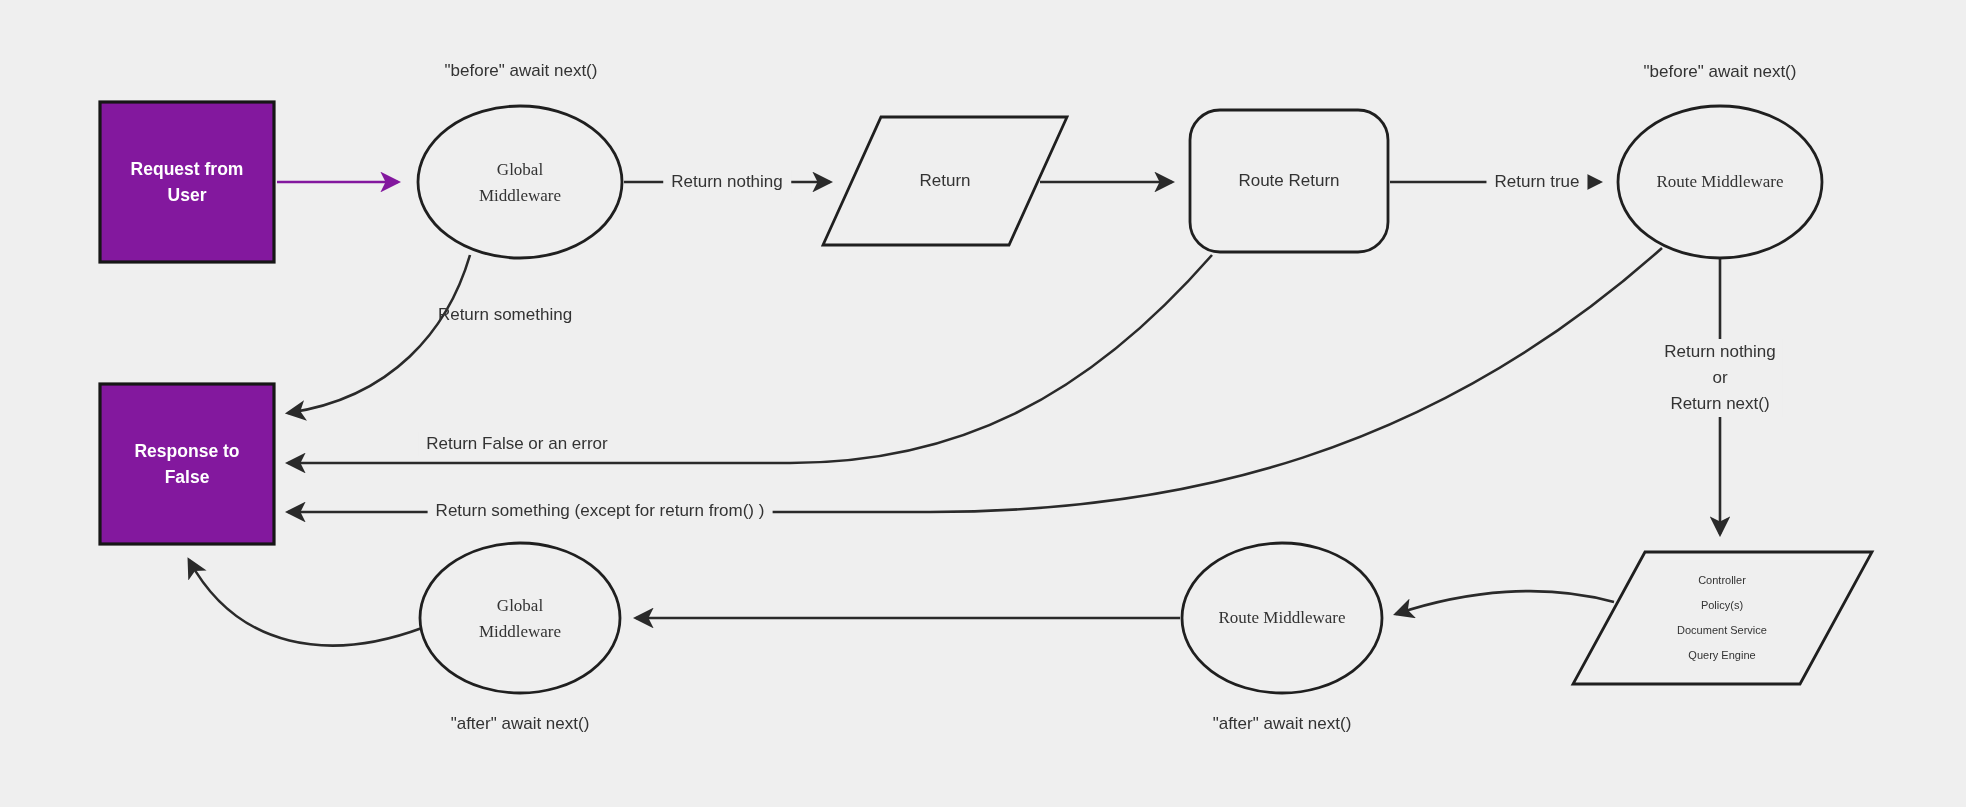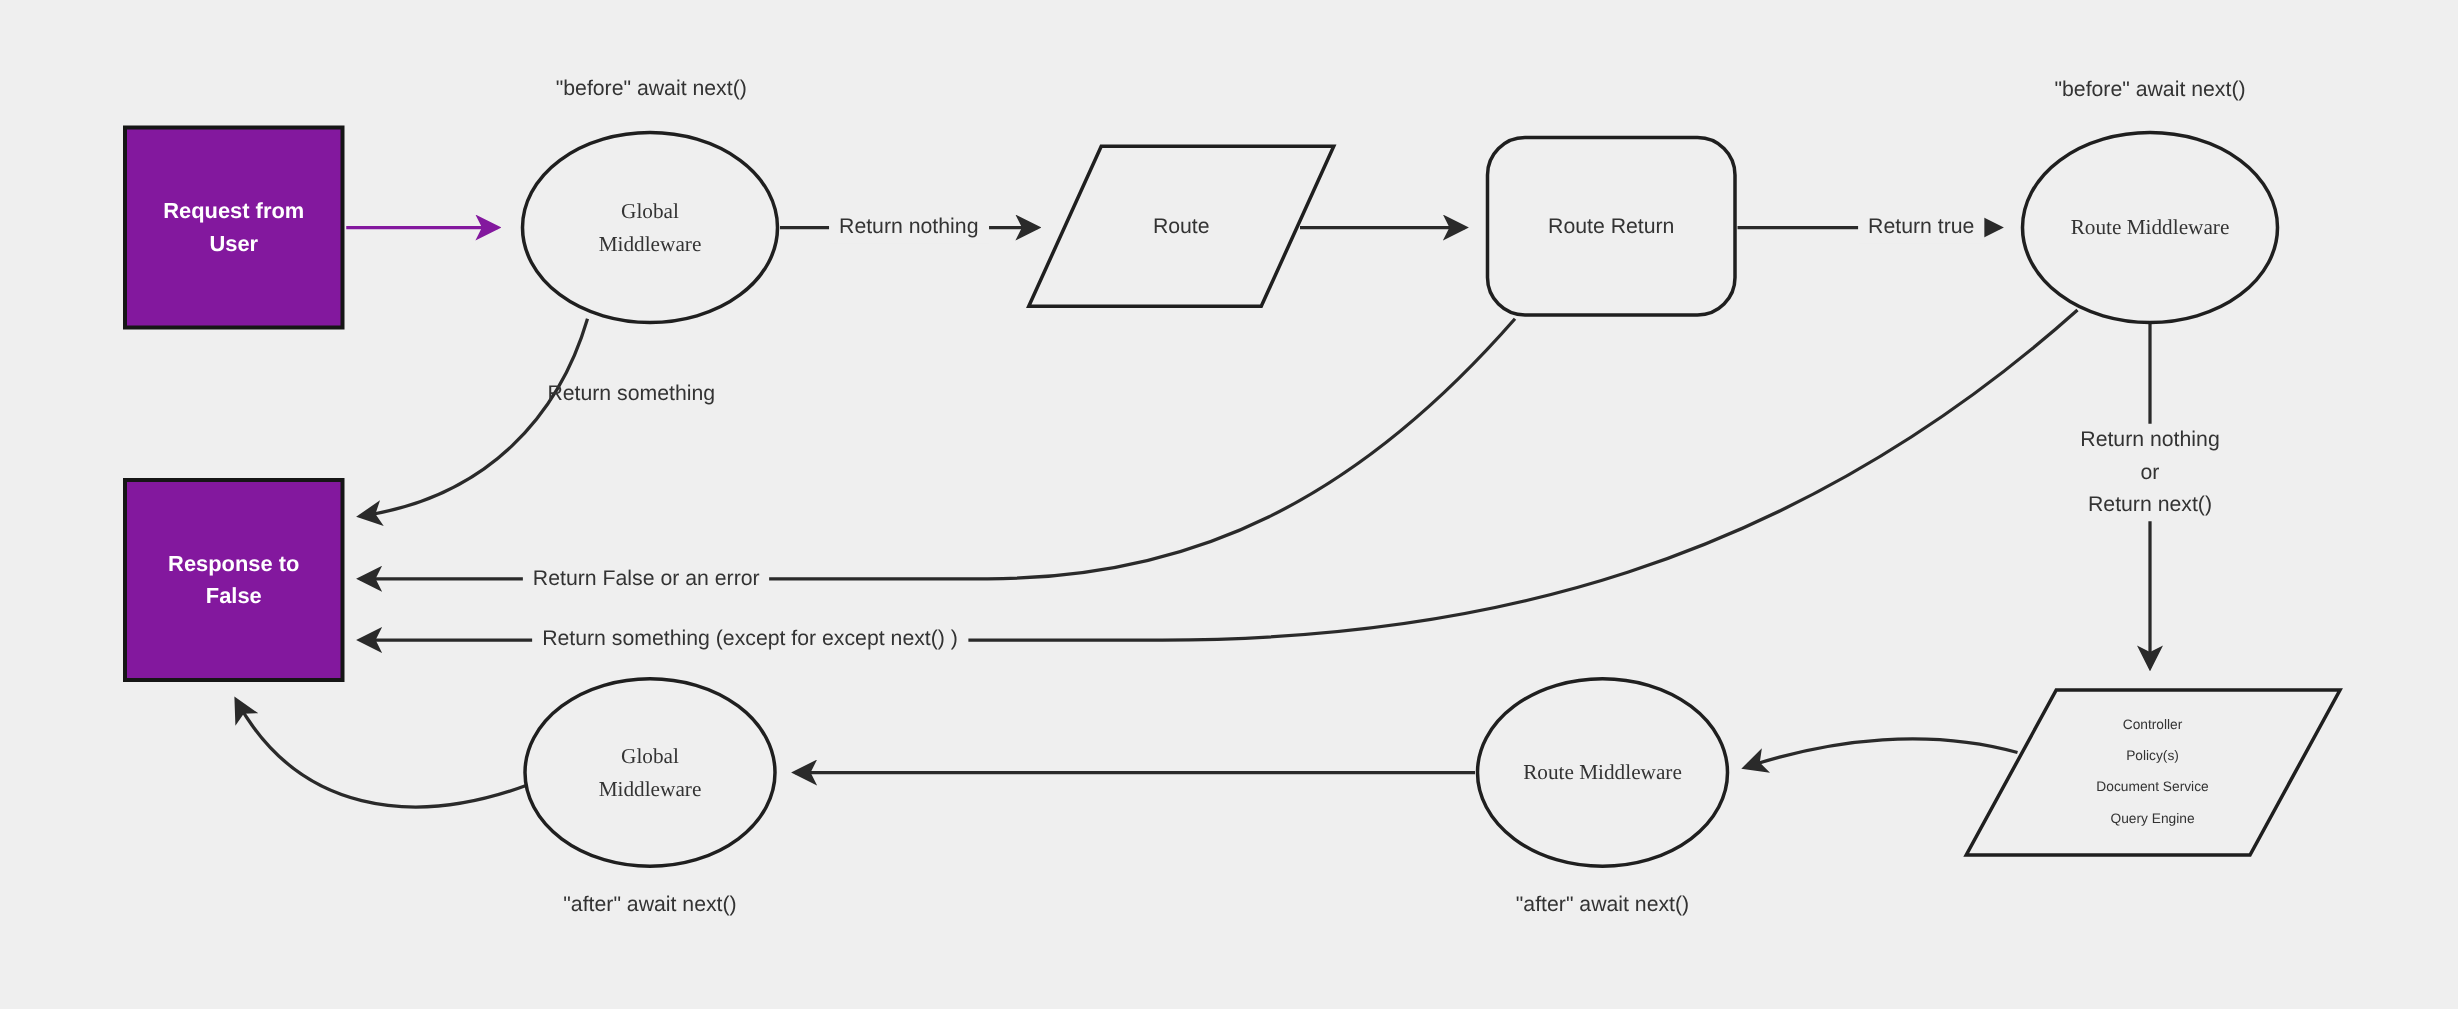--- a/index.html
+++ b/index.html
@@ -104,21 +104,21 @@
       <ellipse cx="1282" cy="618" rx="100" ry="75" fill="#efefef"></ellipse>
       <ellipse cx="520" cy="618" rx="100" ry="75" fill="#efefef"></ellipse>
       <rect x="100" y="384" width="174" height="160" fill="#83189e" stroke="#161616" stroke-width="3.2"></rect>
     </g>
   </svg>
 
   <div class="node-label box-label" style="left:187px; top:182px;">Request from User</div>
 
   <div class="node-label ellipse-label" style="left:520px; top:182px;">Global Middleware</div>
 
-  <div class="node-label" style="left:945px; top:181px;">Route</div>
+  <div class="node-label" style="left:945px; top:181px;">Return</div>
 
   <div class="node-label" style="left:1289px; top:181px;">Route Return</div>
 
   <div class="node-label ellipse-label" style="left:1720px; top:182px;">Route Middleware</div>
 
   <div class="multiline-label controller-label" style="left:1722px; top:618px;">
     <span>Controller</span>
     <span>Policy(s)</span>
     <span>Document Service</span>
     <span>Query Engine</span>
@@ -133,23 +133,23 @@
   <div class="label" style="left:521px; top:71px;">"before" await next()</div>
 
   <div class="label" style="left:1720px; top:72px;">"before" await next()</div>
 
   <div class="label masked" style="left:727px; top:182px;">Return nothing</div>
 
   <div class="label masked" style="left:1497px; top:182px;margin-left:40px;">Return true</div>
 
   <div class="label" style="left:505px; top:315px;">Return something</div>
 
-  <div class="label masked" style="left:517px; top:463px;">Return False or an error</div>
+  <div class="label masked" style="left:517px; top:444px;">Return False or an error</div>
 
-  <div class="label masked" style="left:600px; top:511px;">Return something (except for except next() )</div>
+  <div class="label masked" style="left:600px; top:511px;">Return something (except for return from() )</div>
 
   <div class="multiline-label" style="left:1720px; top:378px;">
     <span>Return nothing</span>
     <span>or</span>
     <span>Return next()</span>
   </div>
 
   <div class="label" style="left:1282px; top:724px;">"after" await next()</div>
 
   <div class="label" style="left:520px; top:724px;">"after" await next()</div>

